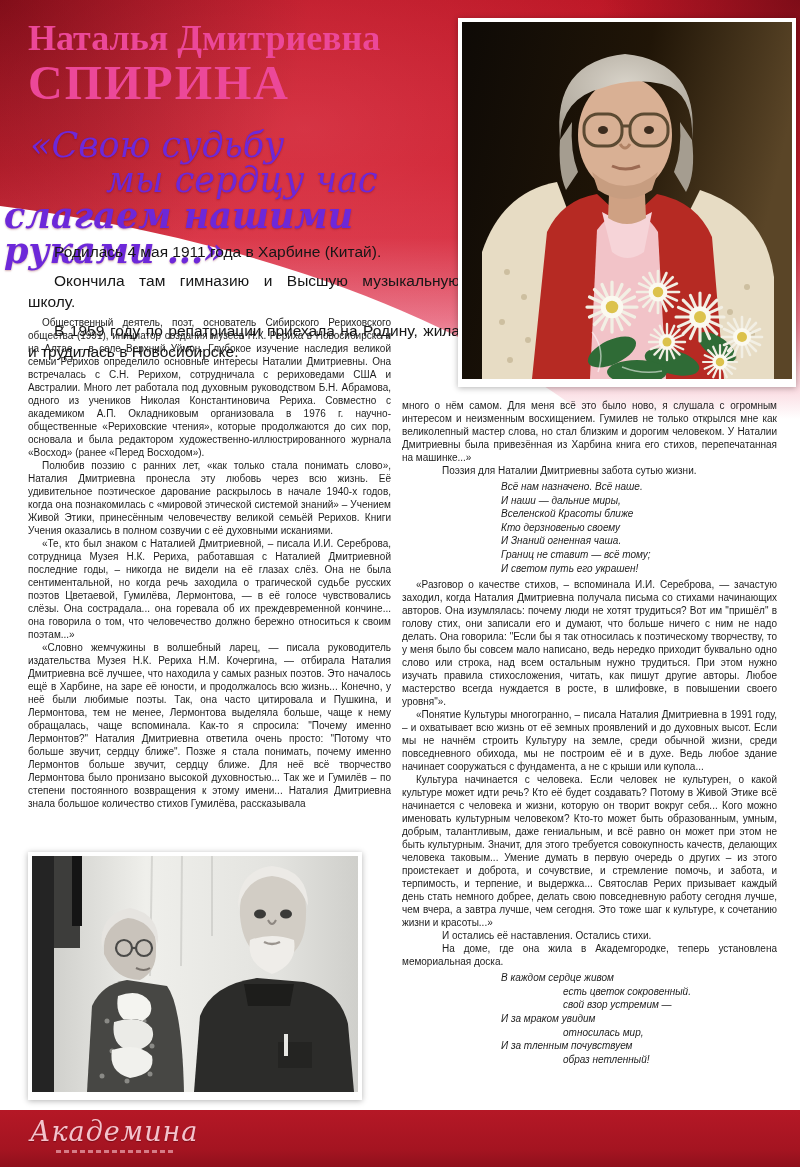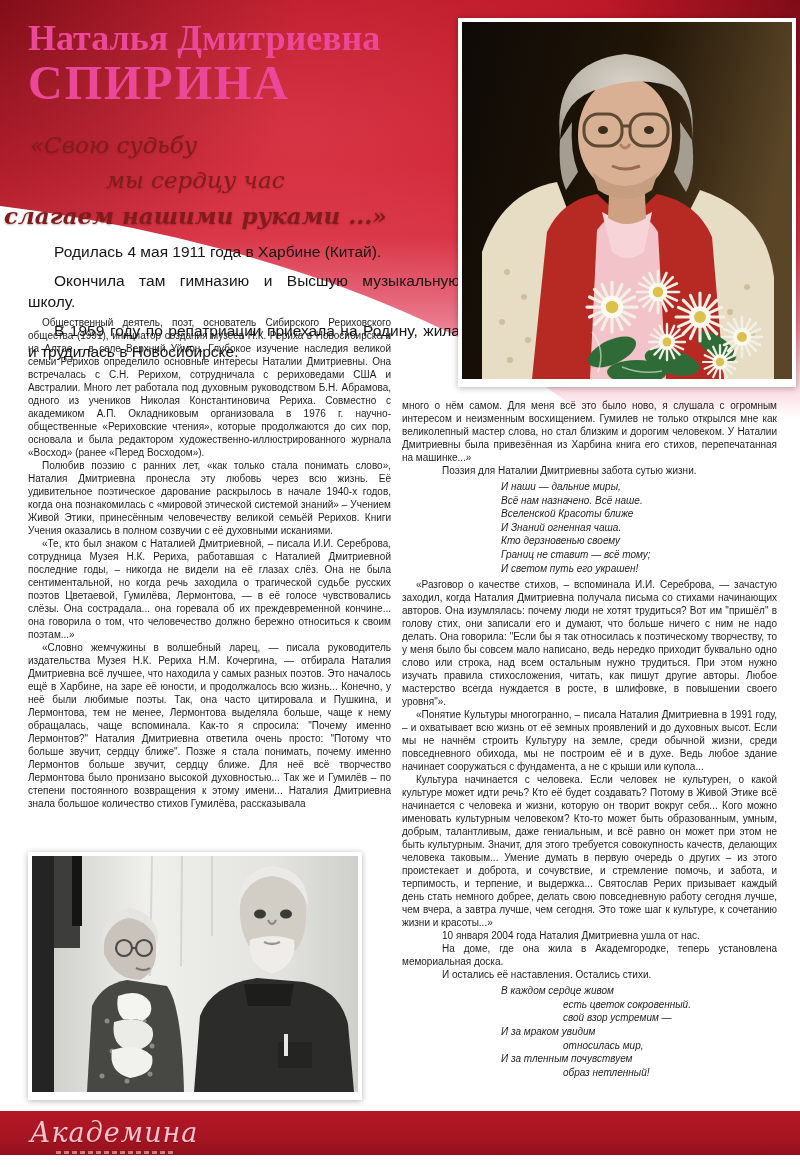--- a/index.html
+++ b/index.html
@@ -14,22 +14,22 @@
         background:radial-gradient(circle at 100% 0%, rgba(64,2,10,.5) 0%, rgba(64,2,10,0) 22%);}
   .hero-sheen{position:absolute;top:0;left:0;width:800px;height:432px;
         background:radial-gradient(ellipse at 38% 30%, rgba(255,120,140,.25) 0%, rgba(255,120,140,0) 55%);}
   .white-sweep{position:absolute;left:-1250px;top:190px;width:2000px;height:1000px;
         border-radius:50%;background:#fff;}
   
   .title-block{position:absolute;left:28px;top:20px;color:#ec4899;
         font-family:"Liberation Serif", serif;font-weight:bold;line-height:1.05;}
   .title-line1{font-size:36px;}
   .title-line2{font-size:48px;letter-spacing:2px;}
-  .quote-block{position:absolute;left:0;top:128px;width:470px;color:#7f1d1d;
-        font-family:"DejaVu Serif", serif;font-style:italic;font-size:23px;line-height:35px;
+  .quote-block{position:absolute;left:0;top:128px;width:470px;color:#6d28d9;
+        font-family:"DejaVu Serif", serif;font-style:italic;font-size:35px;line-height:35px;
         text-shadow:0 1px 2px rgba(120,10,20,.35);}
   .quote-l1{margin-left:30px;}
   .quote-l2{margin-left:106px;}
   .quote-l3{margin-left:4px;font-weight:bold;}
   
   .birth{position:absolute;left:28px;top:233px;width:432px;color:#161616;
          font-size:15.5px;line-height:21px;text-align:justify;}
   .birth p{margin:8px 0 7px 0;text-indent:26px;}
   
   .col{position:absolute;text-align:justify;font-size:10px;line-height:13px;color:#1d1d1d;}
@@ -38,21 +38,21 @@
   .left-col{left:28px;top:316px;width:363px;}
   .right-col{left:402px;top:399px;width:375px;}
   .poem{font-style:italic;margin:3px 0 3px 0;}
   .poem .ln{text-indent:0;margin-left:99px;line-height:13.6px;text-align:left;}
   .poem .ln.shift{margin-left:161px;}
   
   .photo-frame{position:absolute;background:#fff;padding:4px;box-shadow:0 1px 6px rgba(0,0,0,.3);}
   .portrait-frame{left:458px;top:18px;}
   .bw-frame{left:28px;top:852px;}
   
-  .footer-band{position:absolute;left:0;bottom:12px;width:800px;height:44px;
+  .footer-band{position:absolute;left:0;bottom:0;width:800px;height:57px;
         background:linear-gradient(180deg,#b51826 0%,#a41421 70%,#8f101c 100%);}
   .logo{position:absolute;left:30px;top:6px;color:#f4c3cc;
         font-family:"DejaVu Serif", serif;font-style:italic;font-size:27px;letter-spacing:1px;
         text-shadow:0 1px 1px rgba(60,0,8,.4);}
   .logo-tagline{position:absolute;left:56px;top:40px;width:118px;height:3px;opacity:.7;
         background:repeating-linear-gradient(90deg,rgba(255,205,215,.8) 0 5px,rgba(255,205,215,0) 5px 8px);}
 </style>
 </head>
 <body>
 
@@ -250,34 +250,33 @@
         <path d="M236,64 Q240,72 244,64" stroke="#8d8781" stroke-width="2" fill="none"></path>
         <path d="M232,86 Q240,90 248,86" stroke="#9a948e" stroke-width="2.4" fill="none"></path>
       </g>
     </svg>
   </div>
 
   <div class="col right-col">
     <p style="text-indent:0;">много о нём самом. Для меня всё это было ново, я слушала с огромным интересом и неизменным восхищением. Гумилев не только открылся мне как великолепный мастер слова, но стал близким и дорогим человеком. У Наталии Дмитриевны была привезённая из Харбина книга его стихов, перепечатанная на машинке...»</p>
     <p class="indent-lg">Поэзия для Наталии Дмитриевны забота сутью жизни.</p>
     <div class="poem">
+      <div class="ln">Всё нам назначено. Всё наше.</div>
       <div class="ln">И наши — дальние миры,</div>
-      <div class="ln">Всё нам назначено. Всё наше.</div>
       <div class="ln">Вселенской Красоты ближе</div>
+      <div class="ln">Кто дерзновенью своему</div>
       <div class="ln">И Знаний огненная чаша.</div>
-      <div class="ln">Кто дерзновенью своему</div>
       <div class="ln">Границ не ставит — всё тому;</div>
       <div class="ln">И светом путь его украшен!</div>
     </div>
     <p>«Разговор о качестве стихов, – вспоминала И.И. Сереброва, — зачастую заходил, когда Наталия Дмитриевна получала письма со стихами начинающих авторов. Она изумлялась: почему люди не хотят трудиться? Вот им "пришёл" в голову стих, они записали его и думают, что больше ничего с ним не надо делать. Она говорила: "Если бы я так относилась к поэтическому творчеству, то у меня было бы совсем мало написано, ведь нередко приходит буквально одно слово или строка, над всем остальным нужно трудиться. При этом нужно изучать правила стихосложения, читать, как пишут другие авторы. Любое мастерство всегда нуждается в росте, в шлифовке, в повышении своего уровня"».</p>
     <p>«Понятие Культуры многогранно, – писала Наталия Дмитриевна в 1991 году, – и охватывает всю жизнь от её земных проявлений и до духовных высот. Если мы не начнём строить Культуру на земле, среди обычной жизни, среди повседневного обихода, мы не построим её и в духе. Ведь любое здание начинает сооружаться с фундамента, а не с крыши или купола...</p>
     <p>Культура начинается с человека. Если человек не культурен, о какой культуре может идти речь? Кто её будет создавать? Потому в Живой Этике всё начинается с человека и жизни, которую он творит вокруг себя... Кого можно именовать культурным человеком? Кто-то может быть образованным, умным, добрым, талантливым, даже гениальным, и всё равно он может при этом не быть культурным. Значит, для этого требуется совокупность качеств, делающих человека таковым... Умение думать в первую очередь о других – из этого проистекает и доброта, и сочувствие, и стремление помочь, и забота, и терпимость, и терпение, и выдержка... Святослав Рерих призывает каждый день стать немного добрее, делать свою повседневную работу сегодня лучше, чем вчера, а завтра лучше, чем сегодня. Это тоже шаг к культуре, к сочетанию жизни и красоты...»</p>
-    <p class="indent-lg">10 января 2004 года Наталия Дмитриевна ушла от нас.</p>
+    <p class="indent-lg">И остались её наставления. Остались стихи.</p>
     <p class="indent-lg">На доме, где она жила в Академгородке, теперь установлена мемориальная доска.</p>
-    <p class="indent-lg">И остались её наставления. Остались стихи.</p>
     <div class="poem">
       <div class="ln">В каждом сердце живом</div>
       <div class="ln shift">есть цветок сокровенный.</div>
       <div class="ln shift">свой взор устремим —</div>
       <div class="ln">И за мраком увидим</div>
       <div class="ln shift">относилась мир,</div>
       <div class="ln">И за тленным почувствуем</div>
       <div class="ln shift">образ нетленный!</div>
     </div>
   </div>

